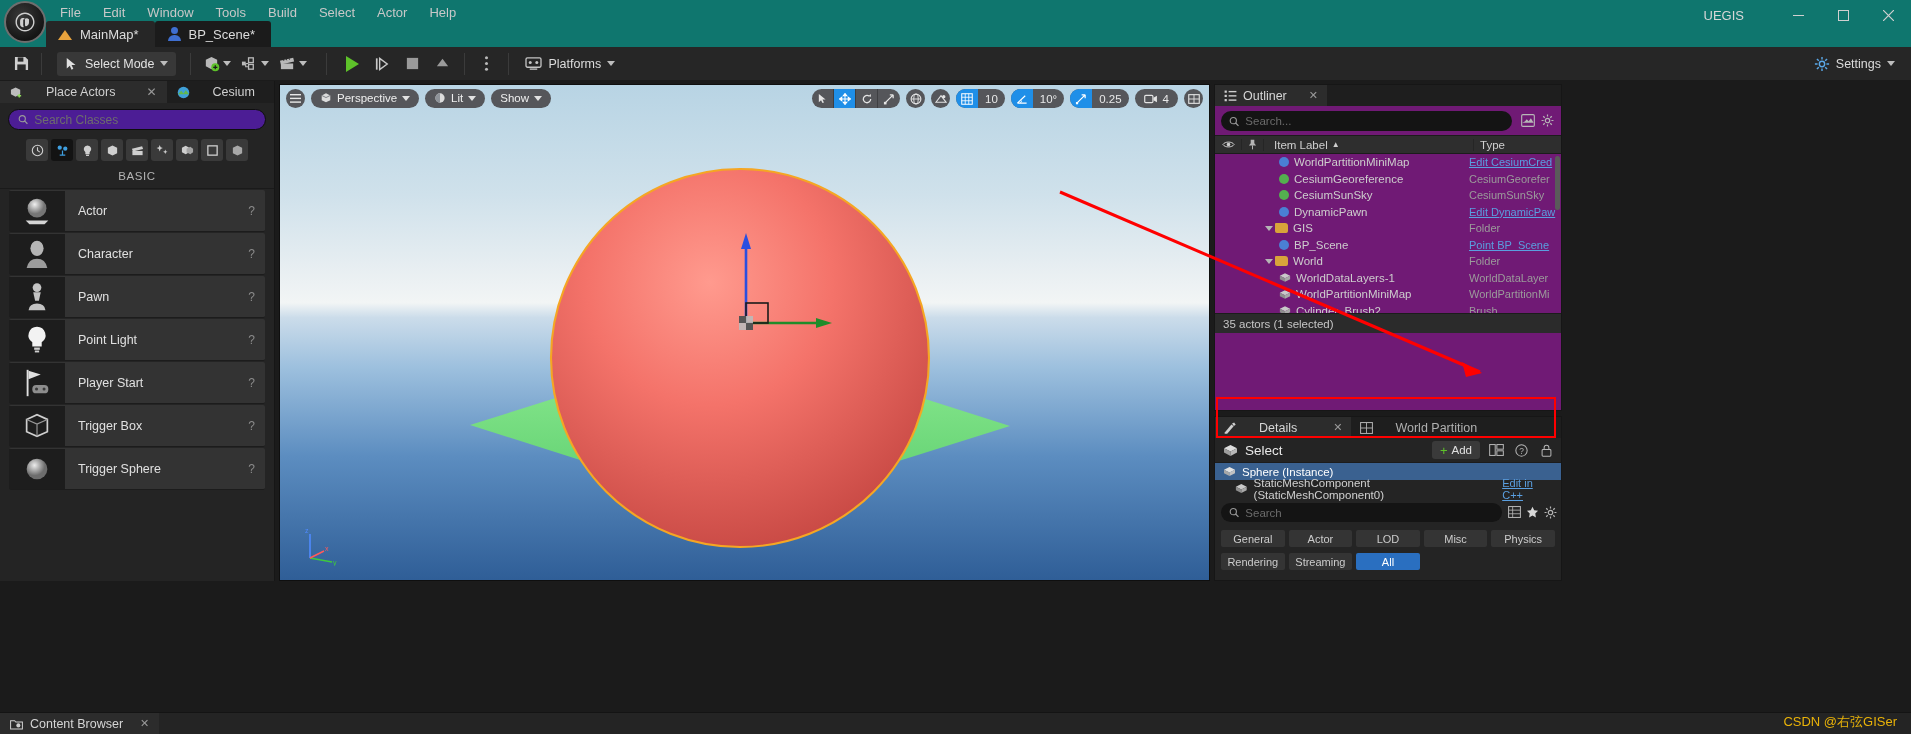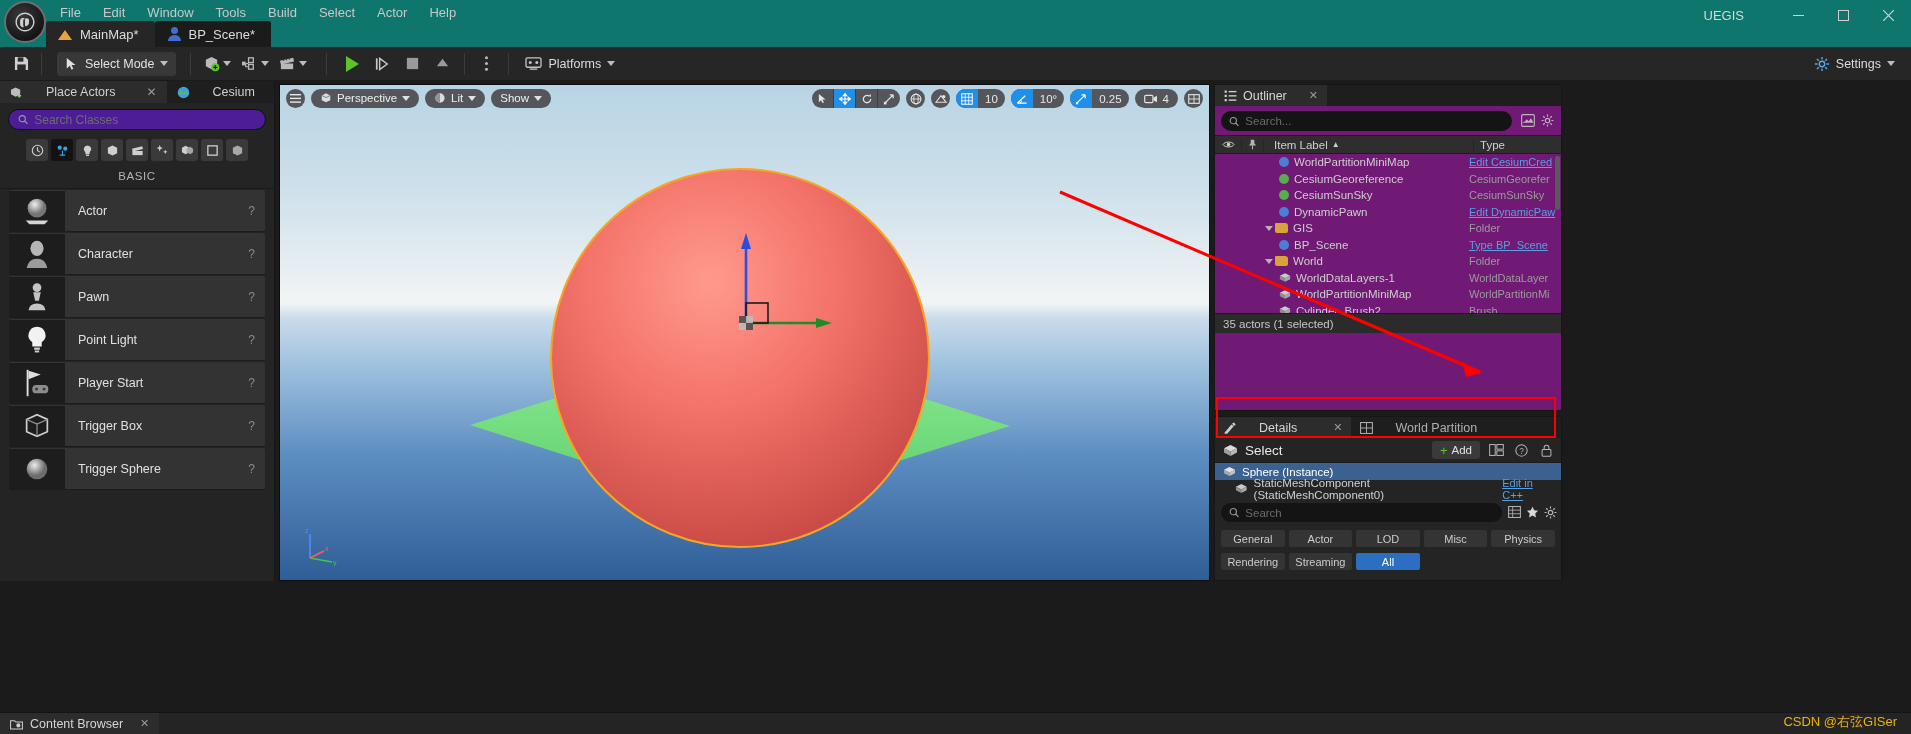--- a/index.html
+++ b/index.html
@@ -878,21 +878,21 @@
         </span>
         <span class="otype">Folder</span>
       </div>
 
       <div class="orow">
         <span class="ind" style="width:64px;"></span>
         <span class="olabel">
           <span class="blue-dot"></span>
           <span>BP_Scene</span>
         </span>
-        <span class="otype link">Type BP_Scene</span>
+        <span class="otype link">Point BP_Scene</span>
       </div>
 
       <div class="orow">
         <span class="ind" style="width:50px;"></span>
         <span class="ochev"></span>
         <span class="olabel">
           <span class="folder-ico"></span>
           <span>World</span>
         </span>
         <span class="otype">Folder</span>

